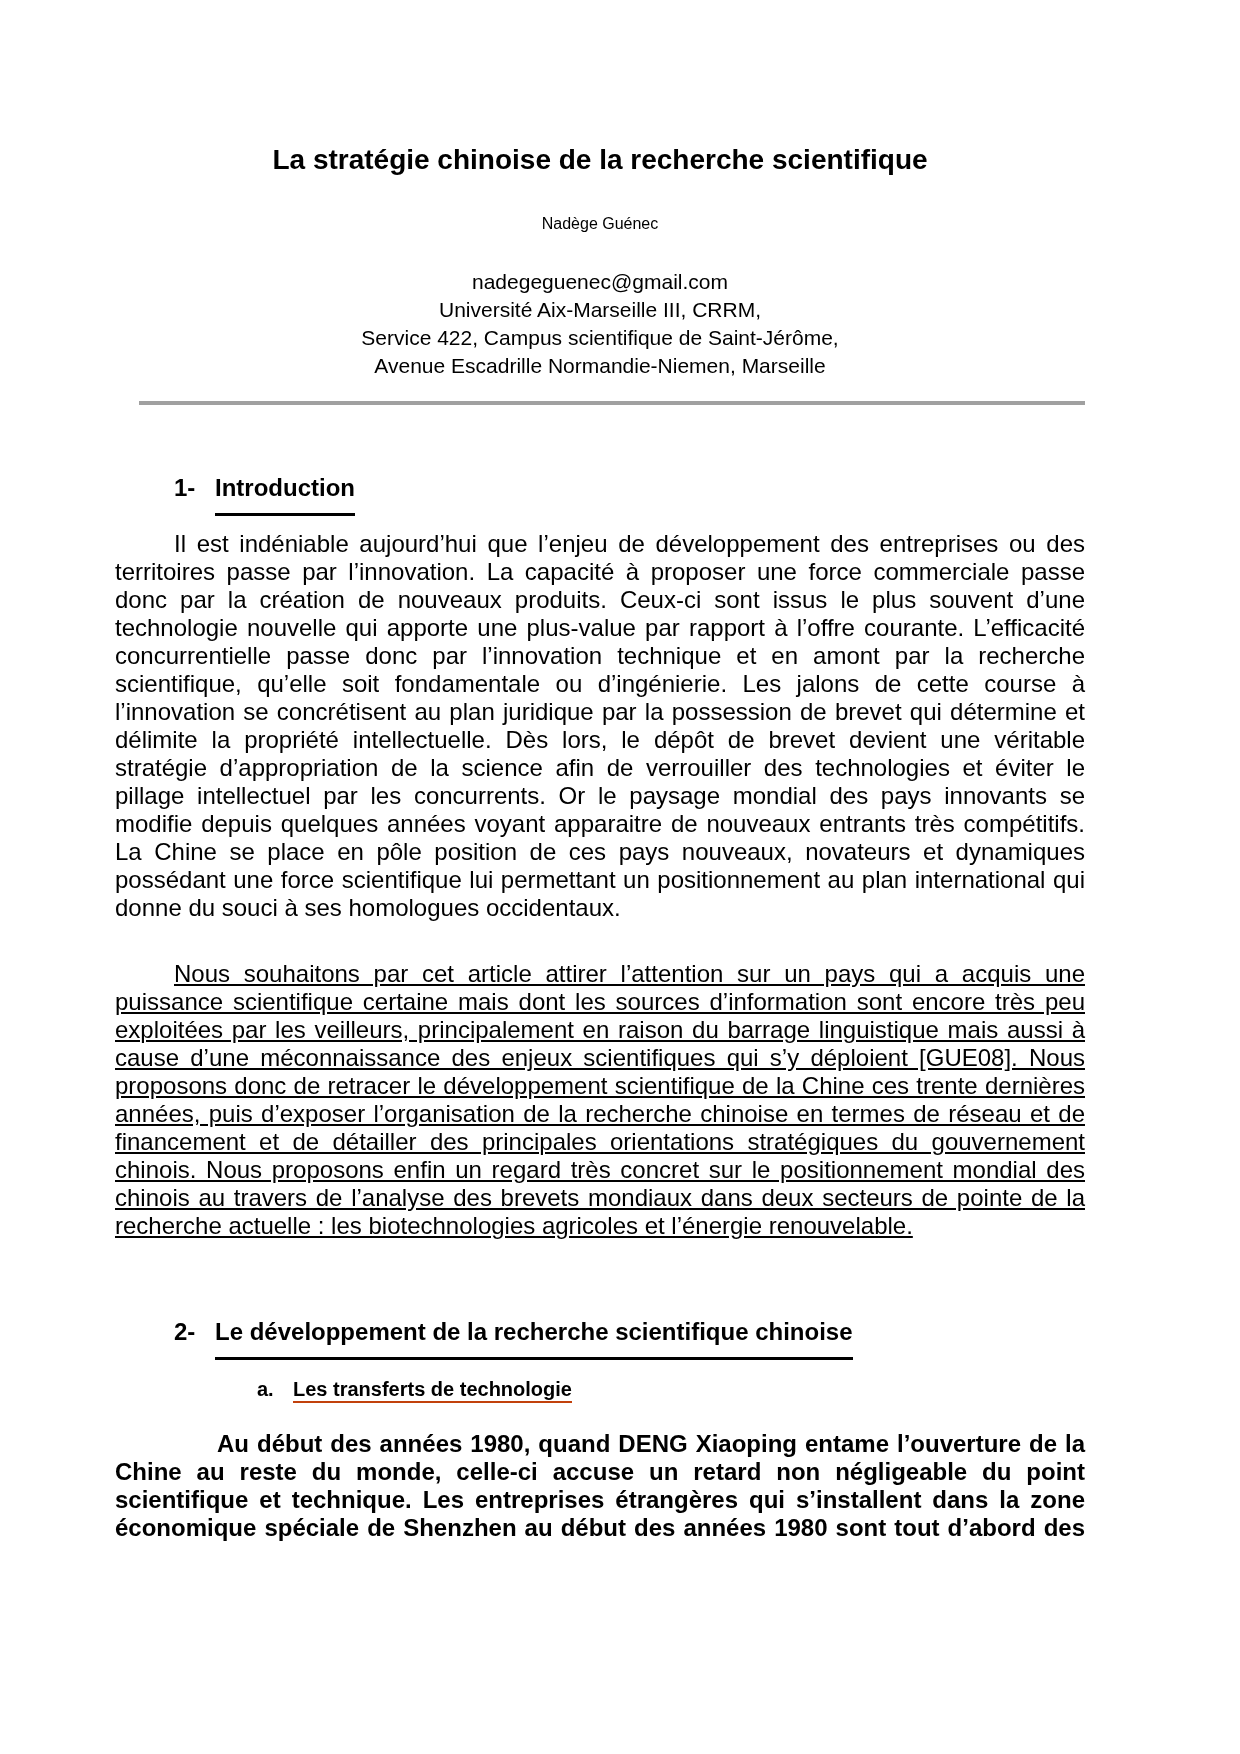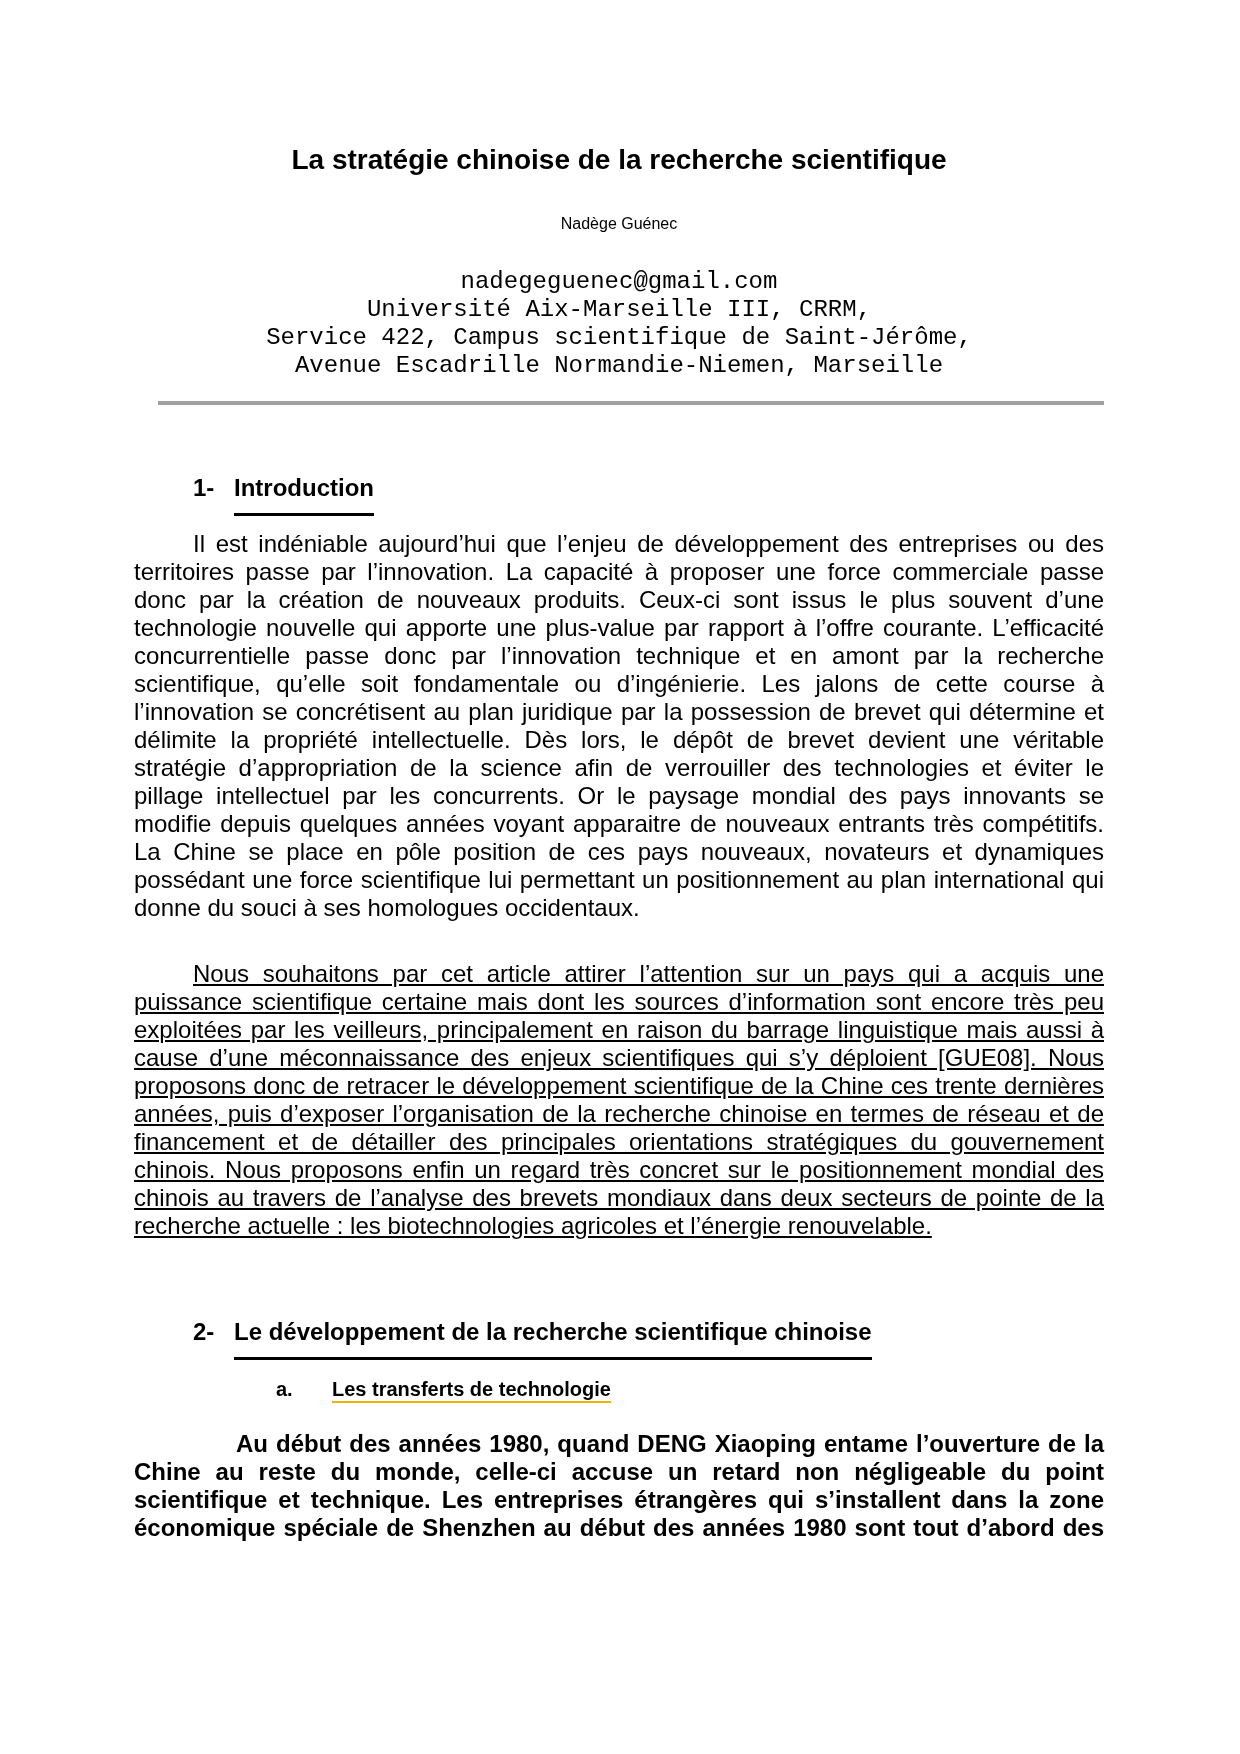--- a/index.html
+++ b/index.html
@@ -7,43 +7,42 @@
     position: relative;
     width: 1240px;
     height: 1754px;
     background: #ffffff;
     color: #000000;
     font-family: "Liberation Sans", sans-serif;
     overflow: hidden;
   }
   .content {
     position: absolute;
-    left: 134px;
+    left: 115px;
     top: 0;
     width: 970px;
   }
   .doc-title {
     margin: 142px 0 0 0;
     font-size: 28px;
     line-height: 36px;
     font-weight: bold;
     text-align: center;
   }
   .author {
     margin-top: 32px;
     font-size: 16px;
     line-height: 28px;
     text-align: center;
   }
   .contact {
     margin-top: 30px;
-    font-size: 24px;
+    font-size: 21px;
     line-height: 28px;
     text-align: center;
-    font-family: Liberation Mono, monospace;
   }
   .hrule {
     margin-top: 21px;
     margin-left: 24px;
     width: 946px;
     height: 4px;
     background: #a0a0a0;
   }
   .h-sec {
     margin-top: 67px;
@@ -55,21 +54,21 @@
   .h-sec .h-num { display: inline-block; width: 41px; }
   .h-sec .h-label { border-bottom: 3px solid #000; padding-bottom: 12px; }
   .h-sub {
     margin-top: 28px;
     padding-left: 142px;
     font-size: 20px;
     line-height: 26px;
     font-weight: bold;
   }
   .h-sub .h-num { display: inline-block; width: 36px; }
-  .h-sub .h-label { border-bottom: 2px solid #eab308; padding-bottom: 1px; margin-left: 20px; }
+  .h-sub .h-label { border-bottom: 2px solid #c2410c; padding-bottom: 1px; }
   .body-p {
     margin: 26px 0 0 0;
     font-size: 24px;
     line-height: 28px;
     text-align: justify;
   }
   .indent-1 { text-indent: 59px; }
   .indent-2 { text-indent: 102px; font-weight: bold; }
   .gap-para { margin-top: 38px; text-decoration: underline; }
   .gap-sec2 { margin-top: 76px; }

